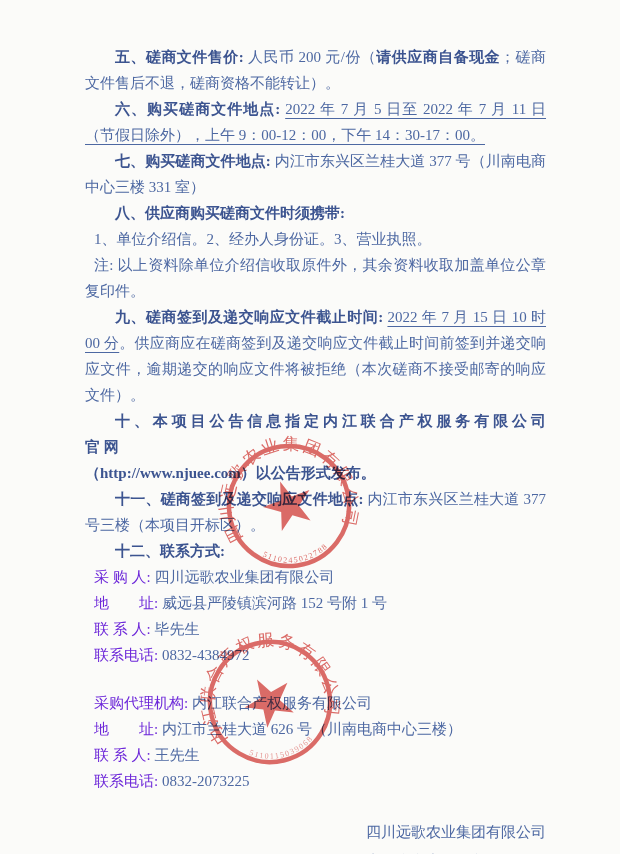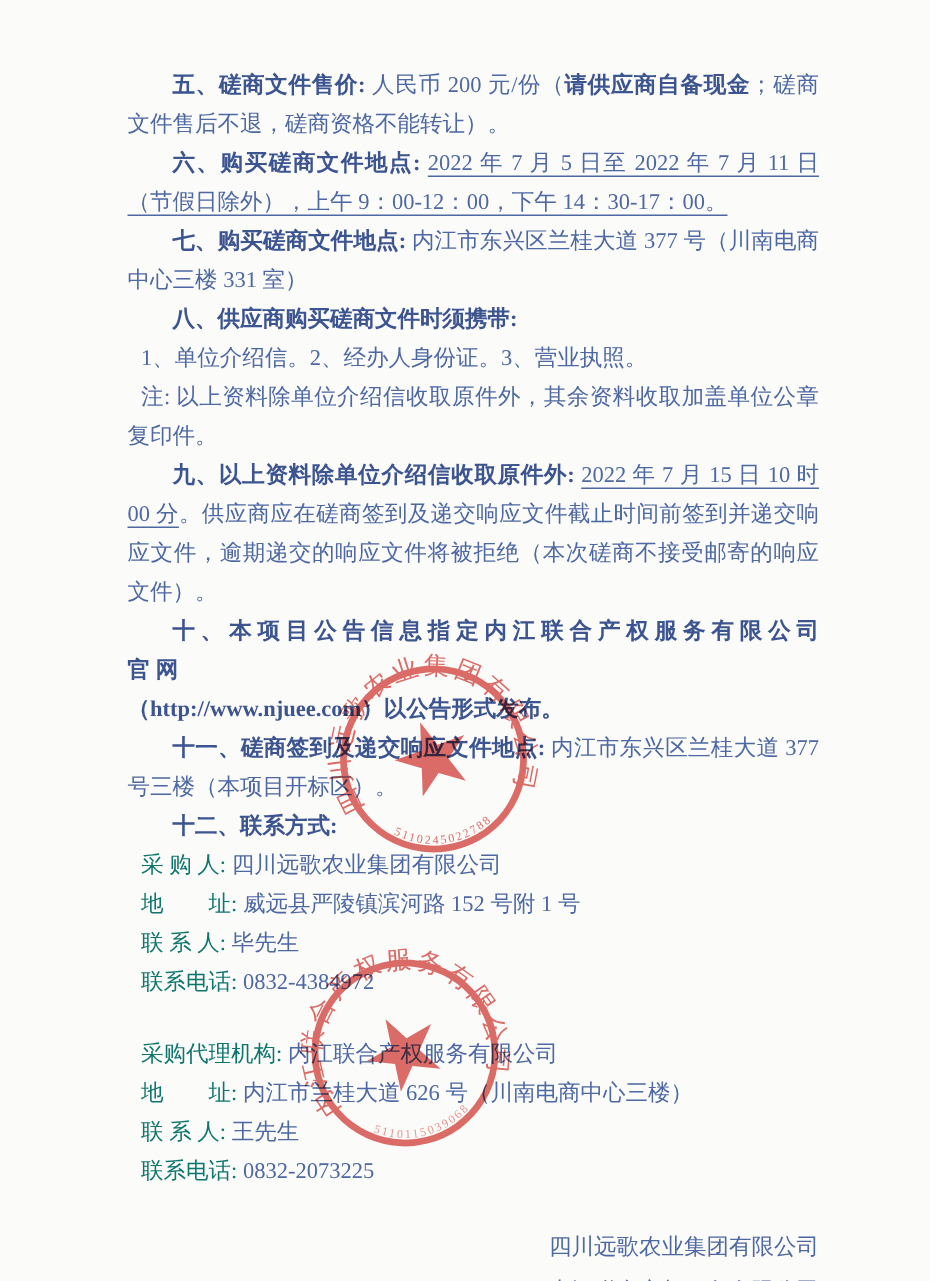--- a/index.html
+++ b/index.html
@@ -18,21 +18,21 @@
     line-height:26px;
     color:#4d68a2;
     text-align:justify;
   }
   .para{margin:0;text-indent:2em;}
   .sub{margin:0;text-indent:0.6em;}
   .b{font-weight:700;color:#3c5490;}
   .u{text-decoration:underline;text-underline-offset:4px;text-decoration-thickness:1px;}
   .noindent{margin:0;text-indent:0;}
   .contact{margin:0;text-indent:0.6em;}
-  .contact .lbl{color:#0f766e;}
+  .contact .lbl{color:#6d28d9;}
   .agency-block{margin-top:22px;}
   .signature{
     margin-top:24px;
     text-align:right;
     line-height:29px;
   }
   .signature div{margin:0;}
   .stamp{
     position:absolute;
     width:150px;height:150px;
@@ -55,21 +55,21 @@
     <p class="para"><span class="b">五、磋商文件售价: </span><span>人民币 200 元/份（</span><span class="b">请供应商自备现金</span><span>；磋商文件售后不退，磋商资格不能转让）。</span></p>
 
     <p class="para"><span class="b">六、购买磋商文件地点: </span><span class="u">2022 年 7 月 5 日至 2022 年 7 月 11 日（节假日除外），上午 9：00-12：00，下午 14：30-17：00。</span></p>
 
     <p class="para"><span class="b">七、购买磋商文件地点: </span><span>内江市东兴区兰桂大道 377 号（川南电商中心三楼 331 室）</span></p>
 
     <p class="para"><span class="b">八、供应商购买磋商文件时须携带:</span></p>
     <p class="sub">1、单位介绍信。2、经办人身份证。3、营业执照。</p>
     <p class="sub">注: 以上资料除单位介绍信收取原件外，其余资料收取加盖单位公章复印件。</p>
 
-    <p class="para"><span class="b">九、以上资料除单位介绍信收取原件外: </span><span class="u">2022 年 7 月 15 日 10 时 00 分</span><span>。供应商应在磋商签到及递交响应文件截止时间前签到并递交响应文件，逾期递交的响应文件将被拒绝（本次磋商不接受邮寄的响应文件）。</span></p>
+    <p class="para"><span class="b">九、磋商签到及递交响应文件截止时间: </span><span class="u">2022 年 7 月 15 日 10 时 00 分</span><span>。供应商应在磋商签到及递交响应文件截止时间前签到并递交响应文件，逾期递交的响应文件将被拒绝（本次磋商不接受邮寄的响应文件）。</span></p>
 
     <p class="para b">十 、 本 项 目 公 告 信 息 指 定 内 江 联 合 产 权 服 务 有 限 公 司 官 网</p>
     <p class="noindent b">（http://www.njuee.com）以公告形式发布。</p>
 
     <p class="para"><span class="b">十一、磋商签到及递交响应文件地点: </span><span>内江市东兴区兰桂大道 377 号三楼（本项目开标区）。</span></p>
 
     <p class="para"><span class="b">十二、联系方式:</span></p>
 
     <div>
       <p class="contact"><span class="lbl">采 购 人: </span><span>四川远歌农业集团有限公司</span></p>

